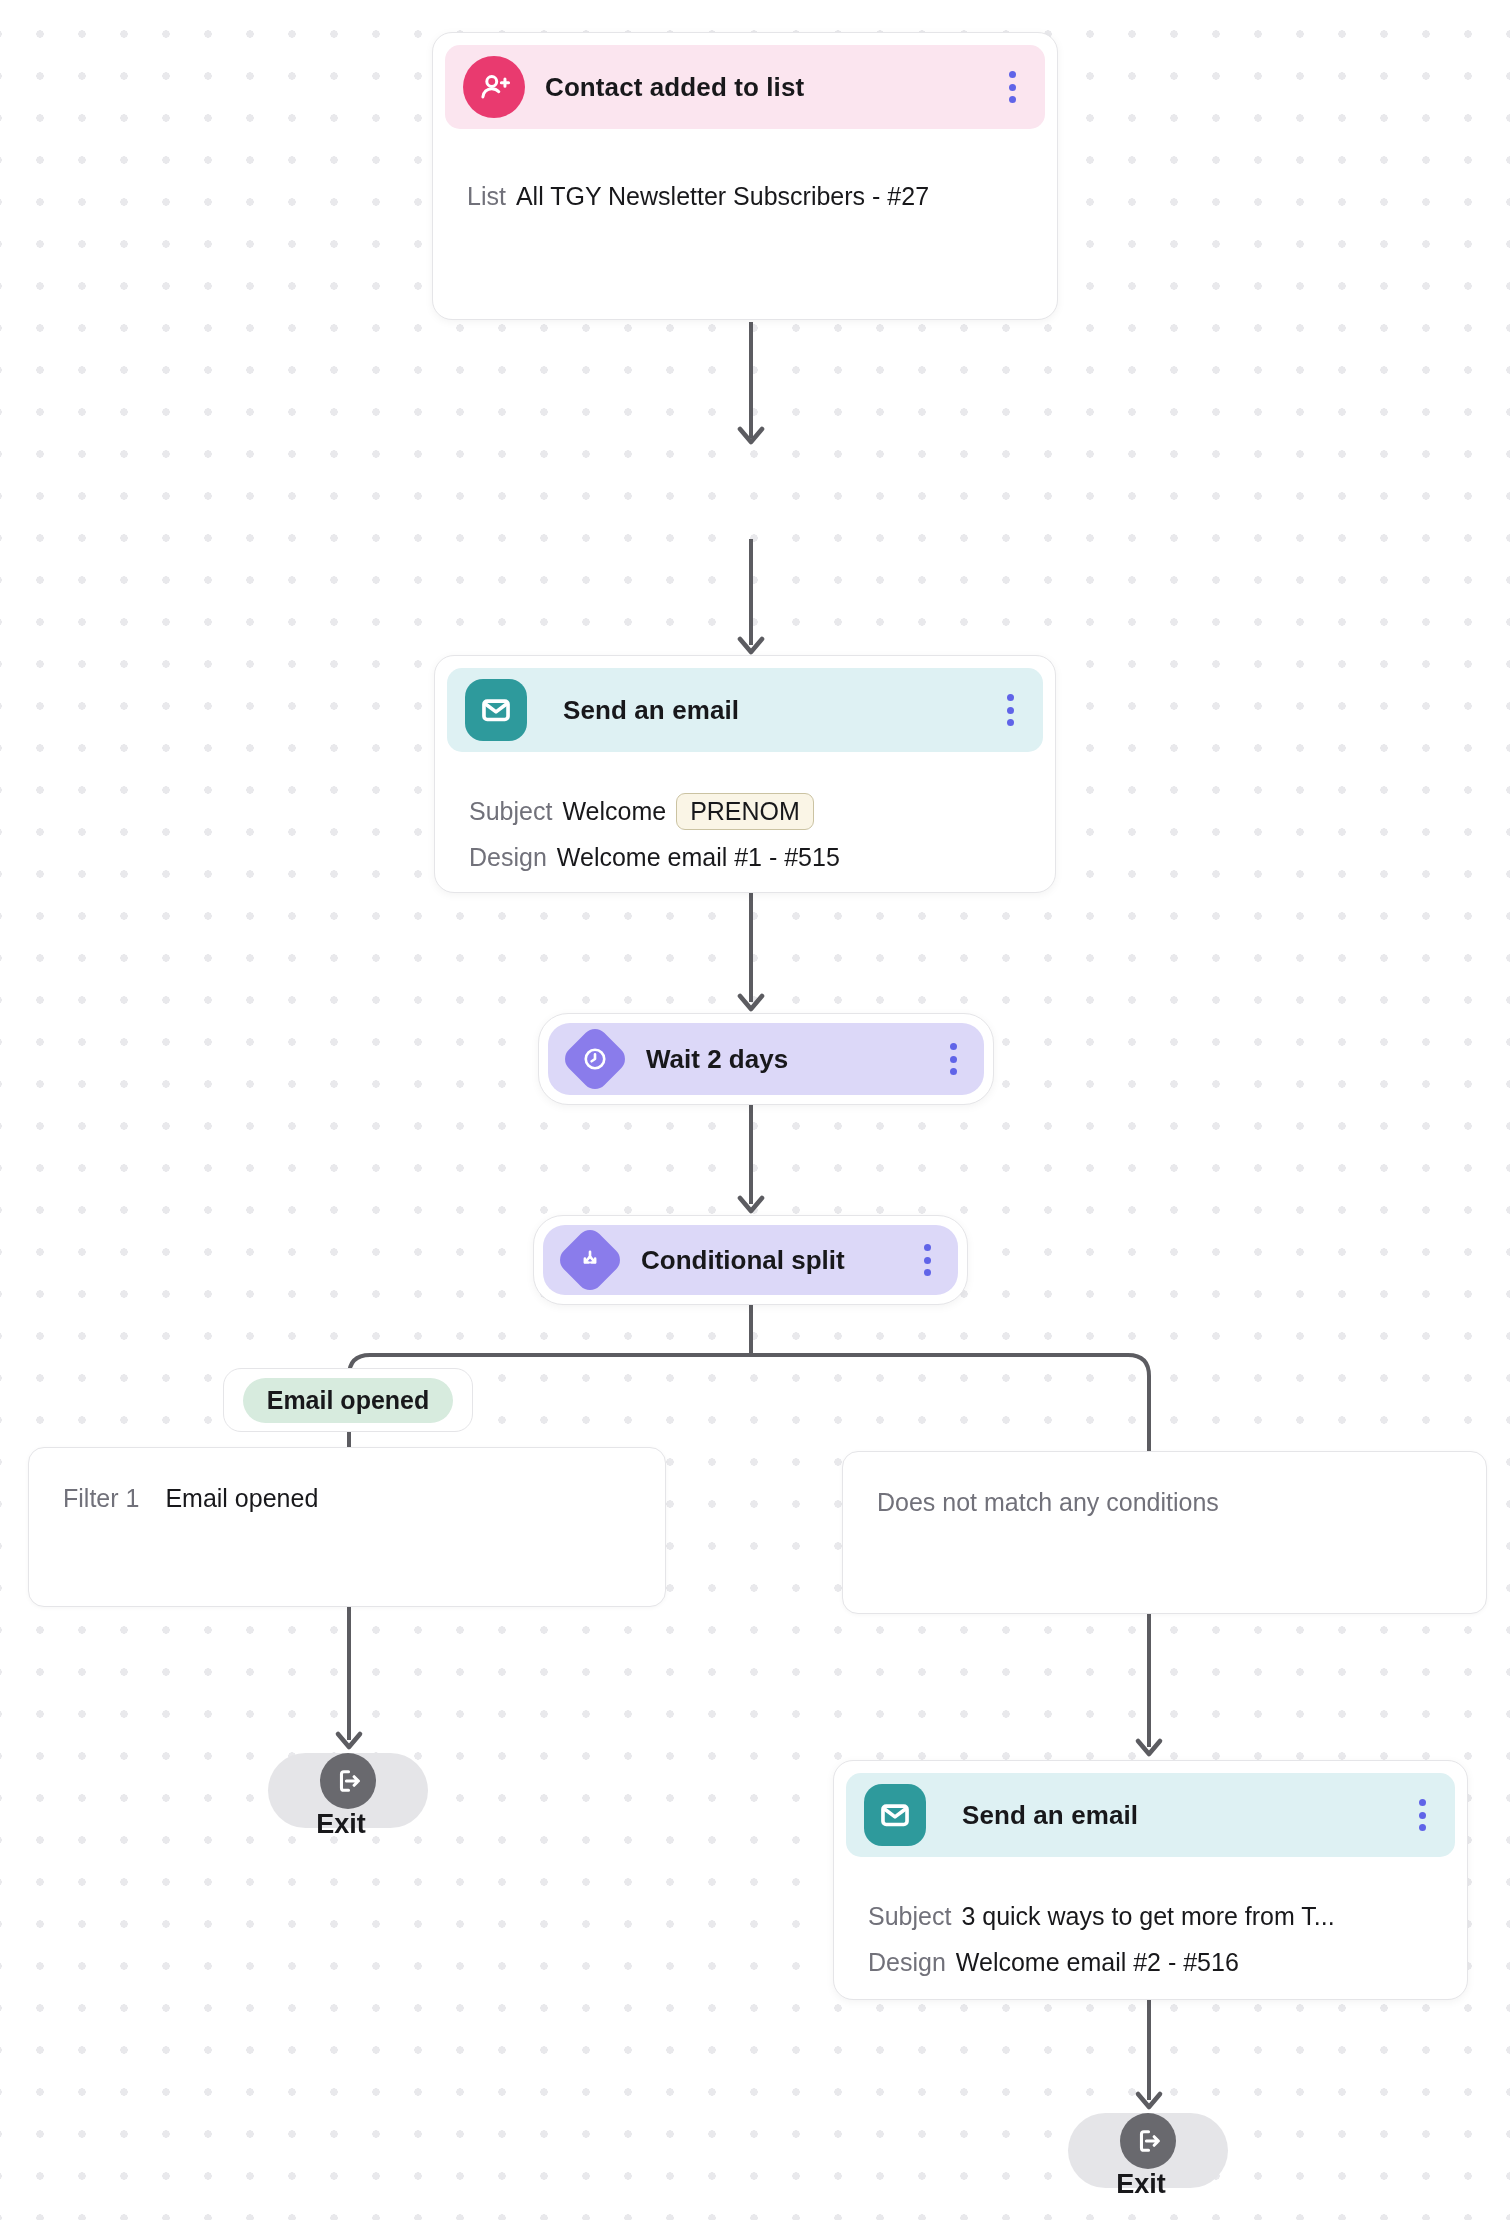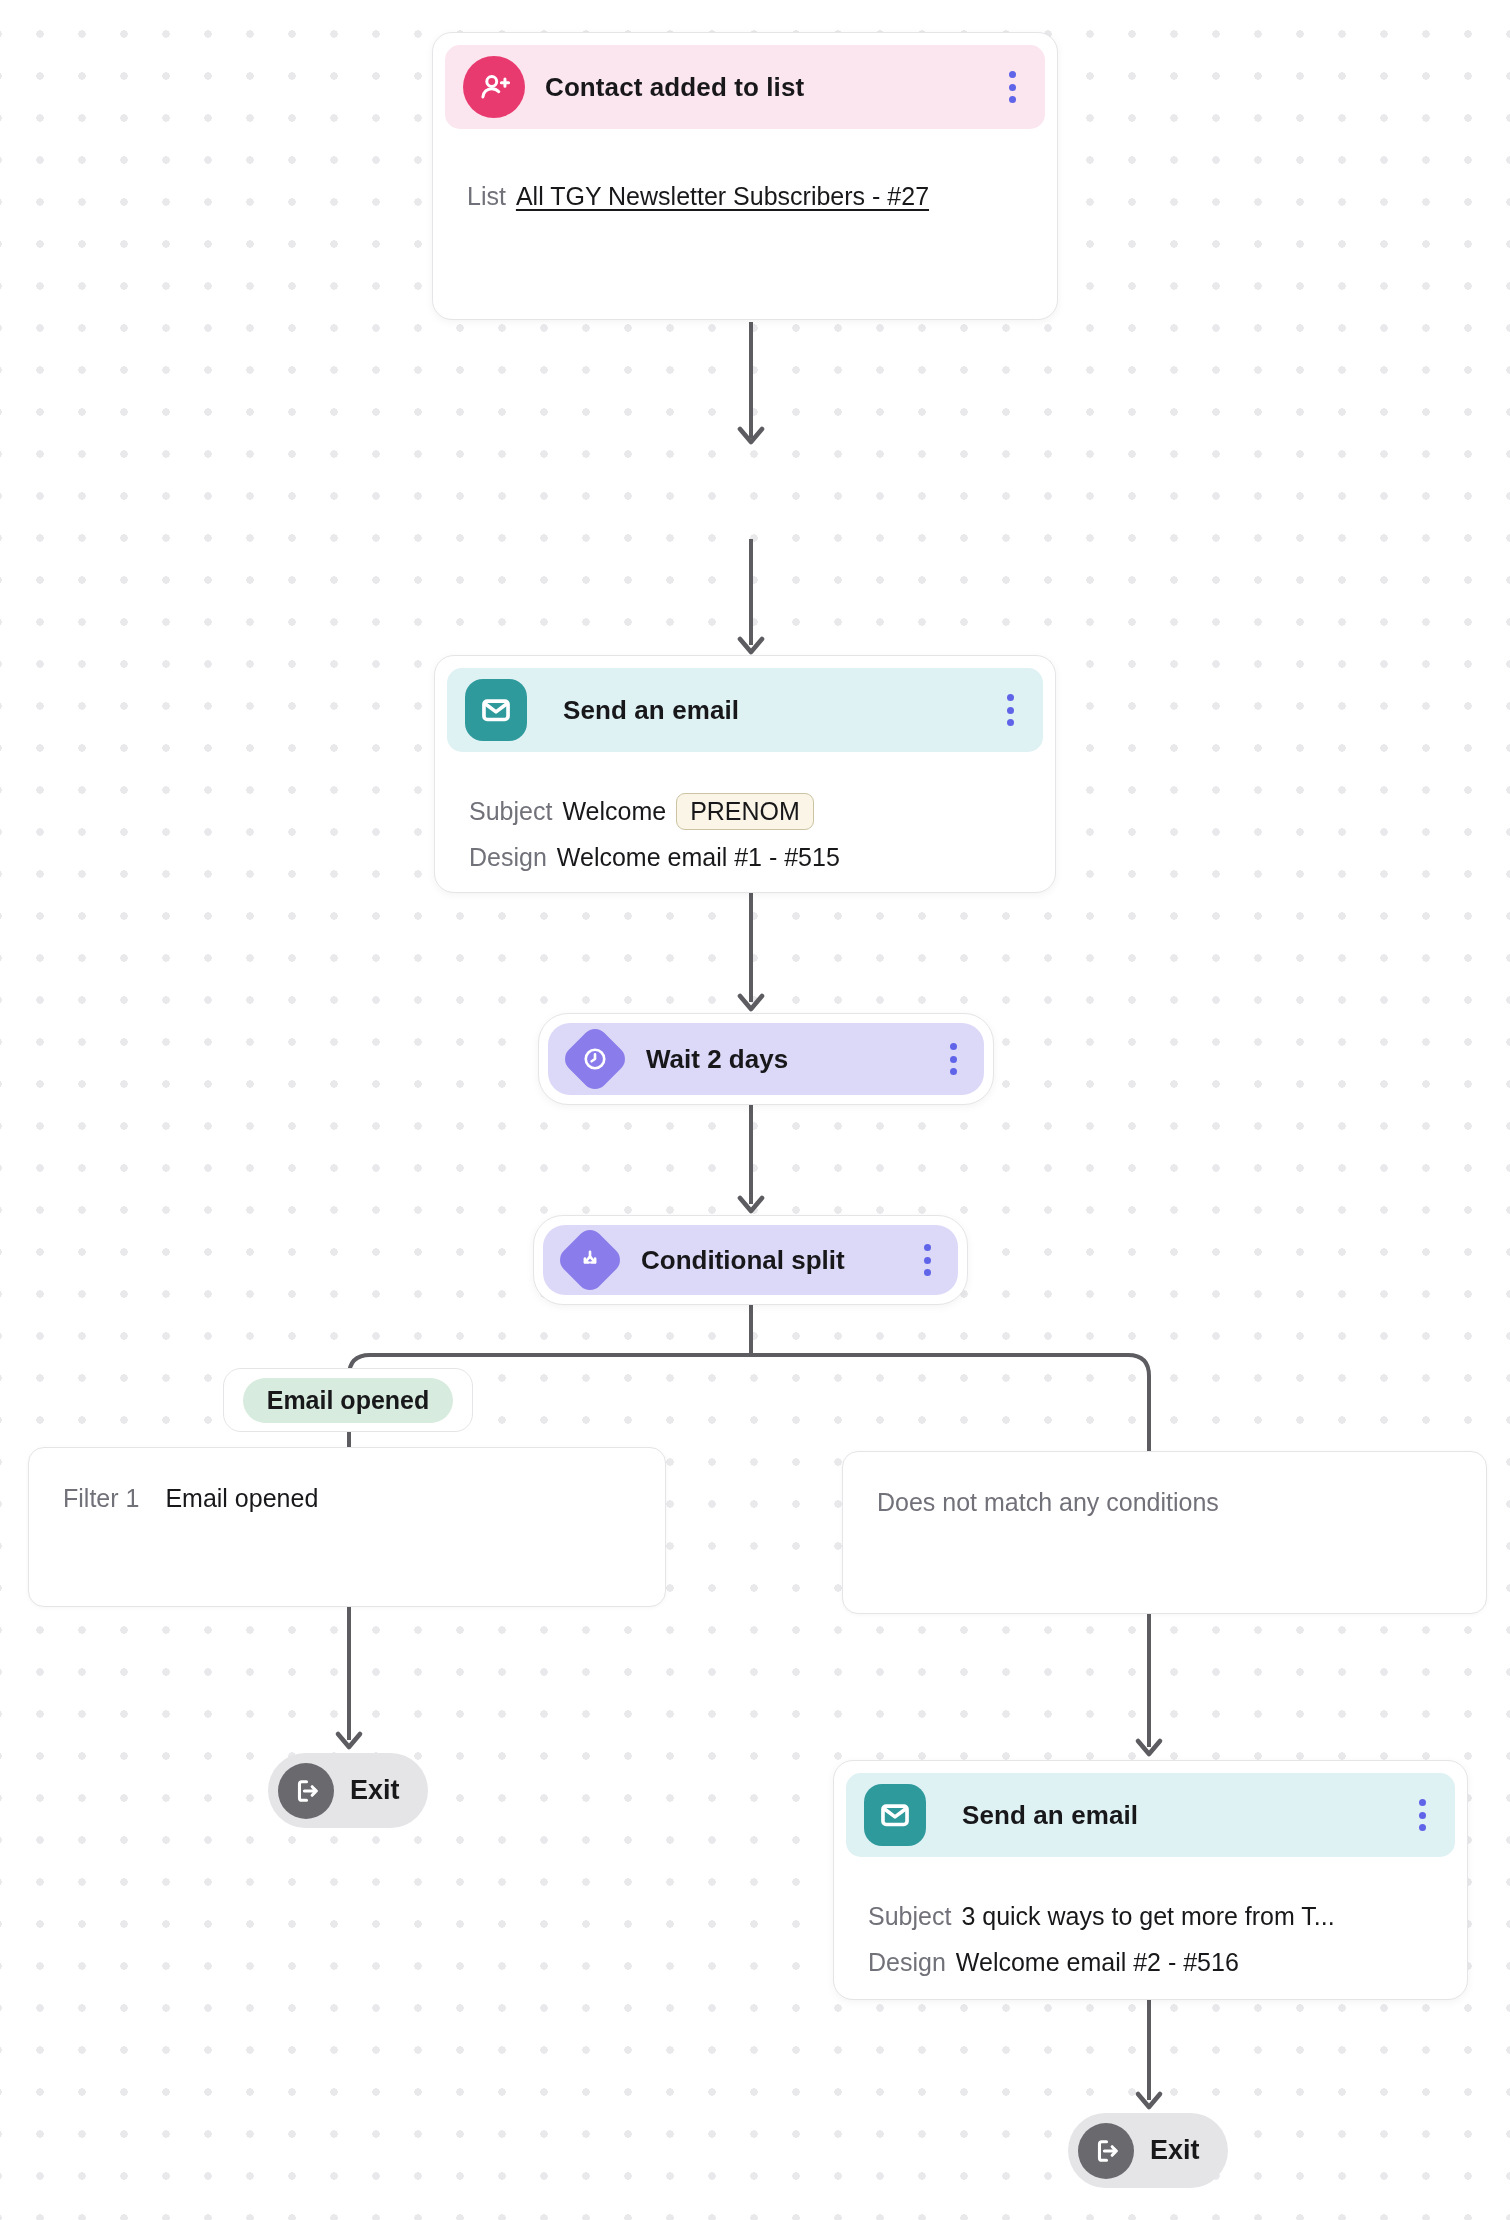--- a/index.html
+++ b/index.html
@@ -30,21 +30,21 @@
     display:flex;align-items:center;justify-content:center;flex:0 0 auto;}
   .icon-square{width:62px;height:62px;border-radius:18px;background:var(--email-icon-bg,#2E9A9C);
     display:flex;align-items:center;justify-content:center;flex:0 0 auto;}
   .kebab{display:flex;flex-direction:column;align-items:center;justify-content:center;
     width:30px;height:54px;cursor:pointer;flex:0 0 auto;}
   .kebab i{width:7px;height:7px;border-radius:50%;background:var(--kebab-dot,#6064E8);margin:2.6px 0;}
   .card-body{padding:24px 34px;font-size:25px;}
   .card-body .bline{display:flex;align-items:center;gap:10px;height:46px;white-space:nowrap;}
   .gray{color:var(--text-gray,#71717A);}
   .dark{color:var(--text-dark,#18181B);}
-  .link{color:var(--text-dark,#18181B);text-decoration:underline;text-underline-offset:4px;cursor:pointer;}
+  .link{color:var(--text-dark,#18181B);text-underline-offset:4px;cursor:pointer;}
   .tag{
     background:var(--tag-bg,#FAF5E6);border:1.5px solid var(--tag-border,#CBC3A2);
     border-radius:9px;padding:3px 13px;font-size:25px;color:var(--text-dark,#18181B);
   }
 
   .pill-node{
     position:absolute;background:#fff;border:1.5px solid var(--node-border,#E5E5E8);
     border-radius:30px;box-shadow:0 2px 8px rgba(24,24,27,.05);padding:9px;box-sizing:border-box;
   }
   .pill-inner{
@@ -70,21 +70,21 @@
   .cond-box{
     position:absolute;background:#fff;border:1.5px solid var(--node-border,#E5E5E8);
     border-radius:16px;box-sizing:border-box;padding:36px 34px;font-size:25px;
     box-shadow:0 1px 4px rgba(24,24,27,.04);
     text-align:right;
   }
   .cond-box .bline{display:flex;gap:26px;white-space:nowrap;}
 
   .exit-pill{
     position:absolute;background:var(--exit-pill-bg,#E5E5E8);border-radius:40px;
-    display:flex;align-items:center;gap:16px;padding:0 10px;box-sizing:border-box;cursor:pointer;
+    display:flex;align-items:center;padding:0 10px;box-sizing:border-box;cursor:pointer;flex-direction:column;
   }
   .exit-circle{width:56px;height:56px;border-radius:50%;background:var(--exit-icon-bg,#69696E);
     display:flex;align-items:center;justify-content:center;flex:0 0 auto;}
   .exit-label{font-size:27px;font-weight:700;padding-right:14px;}
 </style>
 </head>
 <body>
 
 <div class="canvas">
 

